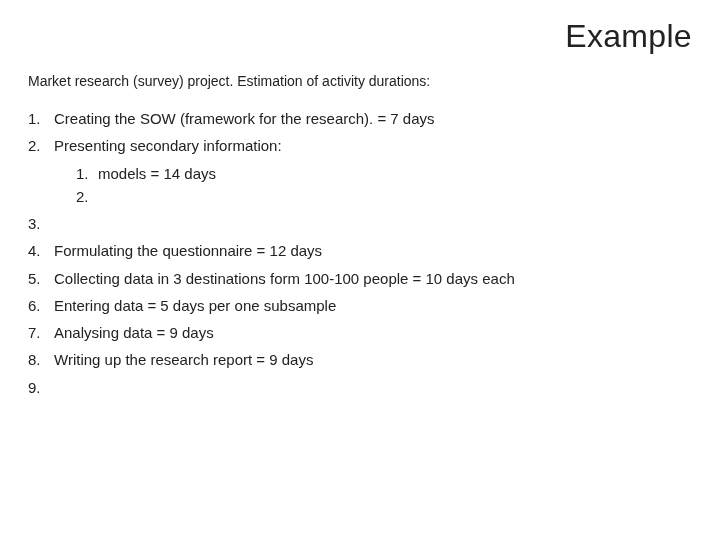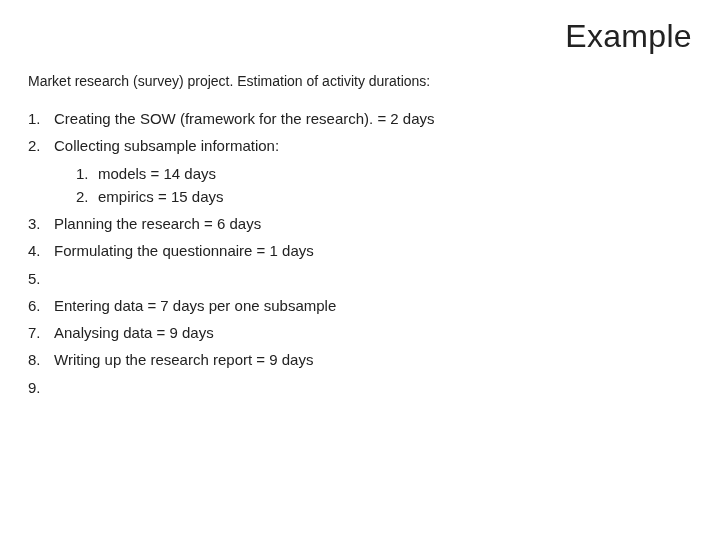--- a/index.html
+++ b/index.html
@@ -81,52 +81,51 @@
 </head>
 <body>
 
 <div class="page">
   <h1 class="title">Example</h1>
   <p class="subtitle">Market research (survey) project. Estimation of activity durations:</p>
 
   <ul class="main-list" id="main-list-container">
   <li>
         <span class="num">1.</span>
-        <span>Creating the SOW (framework for the research). = 2 days</span>
+        <span>Creating the SOW (framework for the research). = 7 days</span>
       </li>
       <li>
         <span class="num">2.</span>
-        <span>Collecting subsample information:</span>
+        <span>Presenting secondary information:</span>
       </li>
       <li style="display: block; padding-left: 26px;">
         <ul class="sub-list">
           <li>
             <span class="sub-num">1.</span>
             <span>models = 14 days</span>
           </li>
           <li>
             <span class="sub-num">2.</span>
-            <span>empirics = 15 days</span>
           </li>
         </ul>
       </li>
       <li>
         <span class="num">3.</span>
-        <span>Planning the research = 6 days</span>
       </li>
       <li>
         <span class="num">4.</span>
-        <span>Formulating the questionnaire = 1 days</span>
+        <span>Formulating the questionnaire = 12 days</span>
       </li>
       <li>
         <span class="num">5.</span>
+        <span>Collecting data in 3 destinations form 100-100 people = 10 days each</span>
       </li>
       <li>
         <span class="num">6.</span>
-        <span>Entering data = 7 days per one subsample</span>
+        <span>Entering data = 5 days per one subsample</span>
       </li>
       <li>
         <span class="num">7.</span>
         <span>Analysing data = 9 days</span>
       </li>
       <li>
         <span class="num">8.</span>
         <span>Writing up the research report = 9 days</span>
       </li>
       <li>

